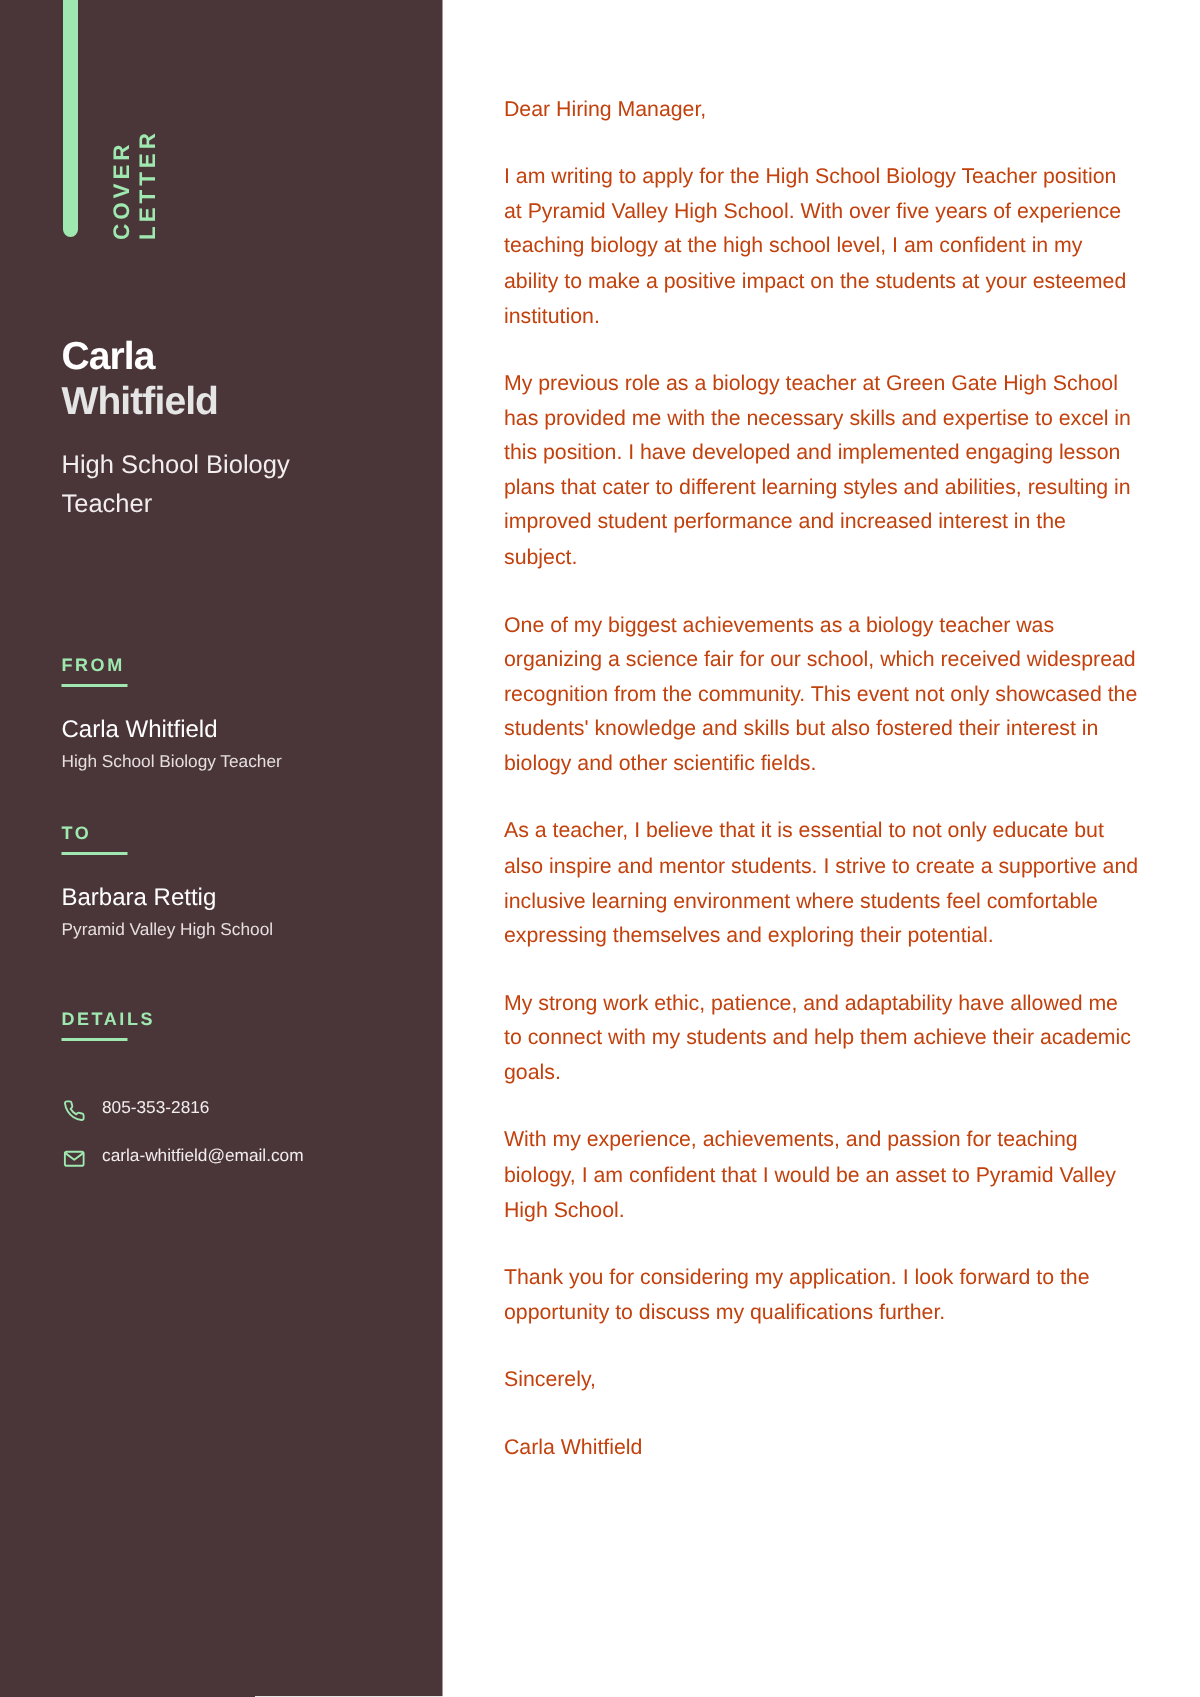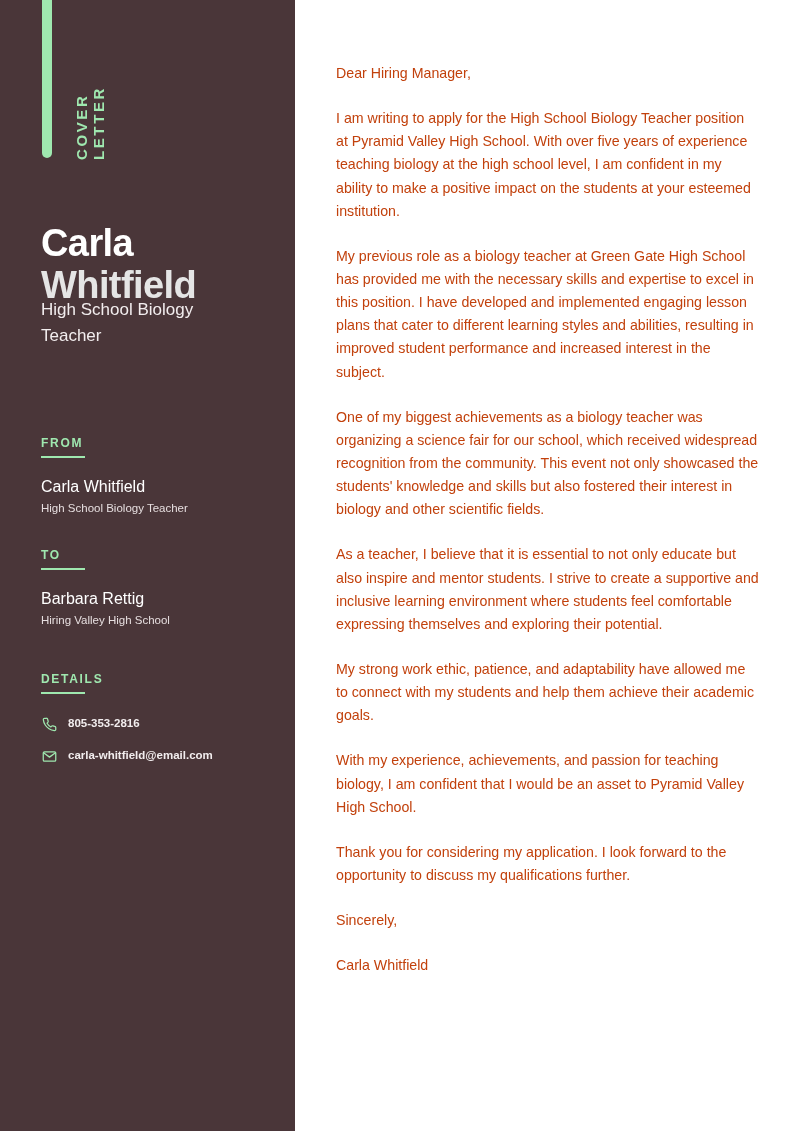--- a/index.html
+++ b/index.html
@@ -55,21 +55,21 @@
     letter-spacing: 2.6px;
   }
 
   .name-block {
     position: absolute;
     left: 41px;
     top: 224px;
     width: 235px;
   }
   .name-first, .name-last {
-    font-size: 38px;
+    font-size: 26px;
     font-weight: bold;
     line-height: 1.0;
     letter-spacing: -0.6px;
   }
   .name-first { color: #FFFFFF; }
   .name-last  { color: #e5e5e5; margin-top: 4px; }
 
   .job-title {
     position: absolute;
     left: 41px;
@@ -110,22 +110,21 @@
     line-height: 1.2;
   }
   .entry-sub {
     color: #E6DEDF;
     font-size: 11.5px;
     margin-top: 6px;
     line-height: 1.2;
   }
 
   .contact-list {
-    margin-top: 22px;
-    font-weight: bold;
+    margin-top: 38px;
   }
   .contact-row {
     display: flex;
     align-items: center;
     margin-bottom: 16px;
   }
   .contact-icon {
     width: 16px;
     height: 16px;
     flex: 0 0 16px;
@@ -178,21 +177,21 @@
       <div class="section-label">FROM</div>
       <div class="section-rule"></div>
       <div class="entry-name">Carla Whitfield</div>
       <div class="entry-sub">High School Biology Teacher</div>
     </section>
 
     <section class="section section-to">
       <div class="section-label">TO</div>
       <div class="section-rule"></div>
       <div class="entry-name">Barbara Rettig</div>
-      <div class="entry-sub">Hiring Valley High School</div>
+      <div class="entry-sub">Pyramid Valley High School</div>
     </section>
 
     <section class="section section-details">
       <div class="section-label">DETAILS</div>
       <div class="section-rule"></div>
 
       <div class="contact-list">
 
         <div class="contact-row">
           <span class="contact-icon">

